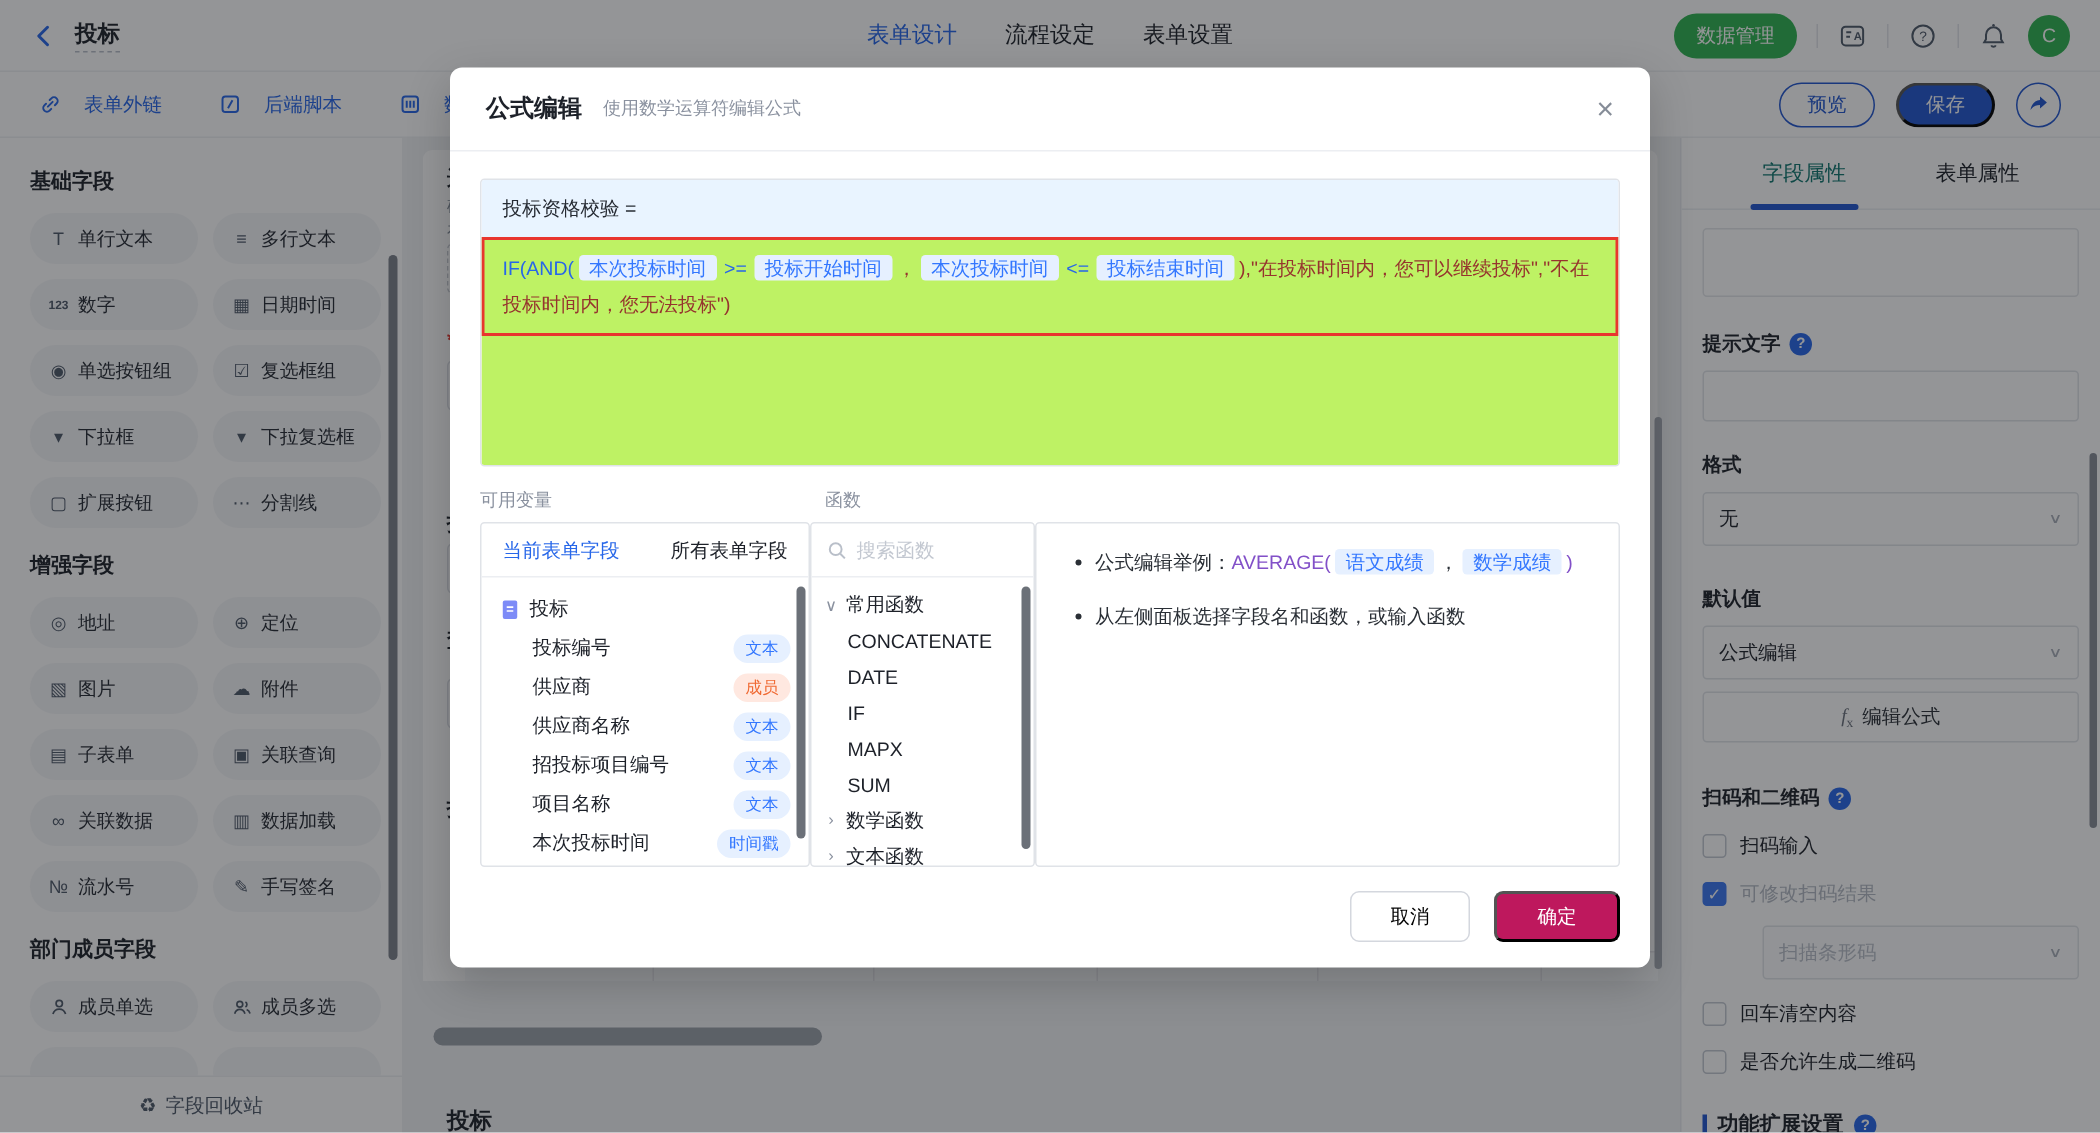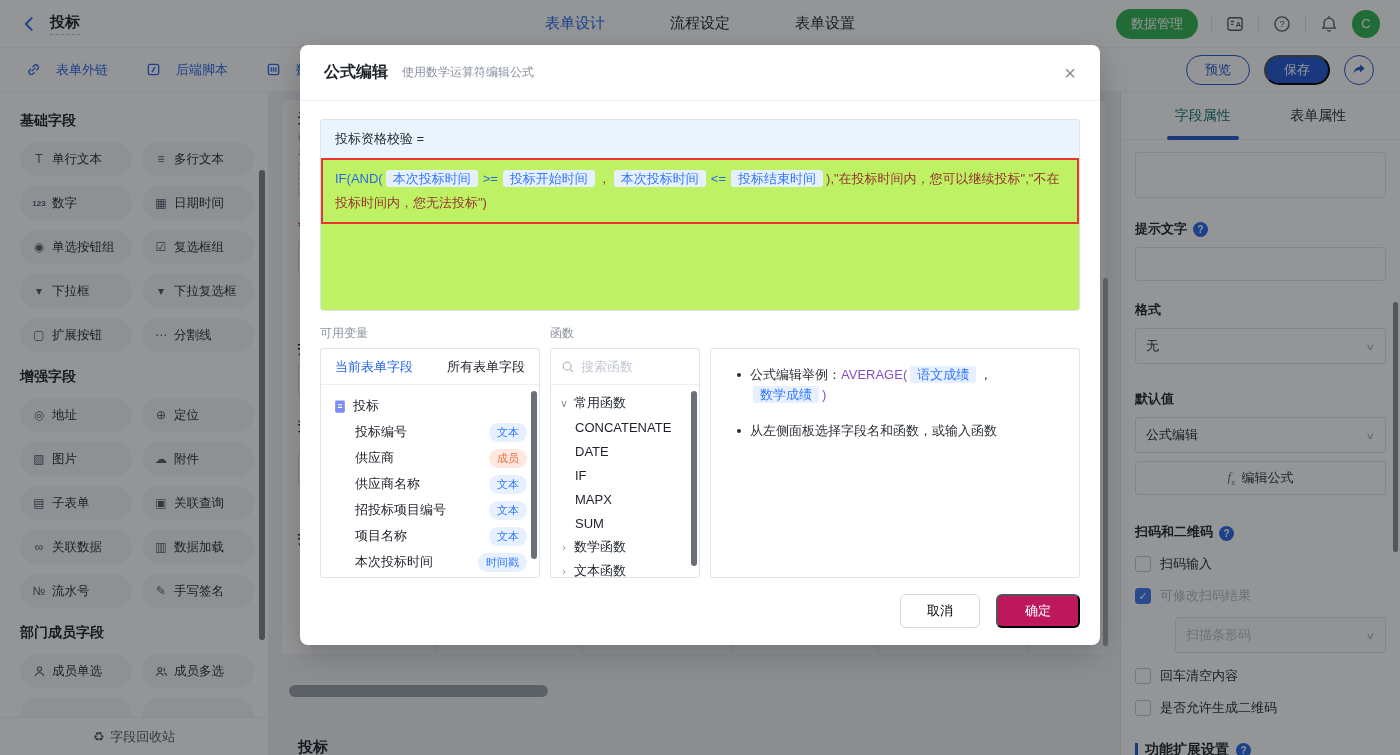--- a/index.html
+++ b/index.html
@@ -4,21 +4,21 @@
 <style>
   * { margin:0; padding:0; box-sizing:border-box; }
   html,body { width:1400px; height:755px; overflow:hidden; }
   body { font-family:"Liberation Sans","DejaVu Sans",sans-serif; font-size:13px; color:#1d2129; background:#f1f2f5; }
   .app { position:relative; width:1400px; height:755px; overflow:hidden; background:#f1f2f5; }
 
   
   .topbar { position:absolute; top:0; left:0; right:0; height:48px; background:#fff; border-bottom:1px solid #eef0f3; display:flex; align-items:center; padding:0 20px; z-index:2; }
   .back { width:20px; height:20px; color:#2767e9; cursor:pointer; }
   .apptitle { margin-left:10px; font-size:15px; font-weight:bold; border-bottom:1px dashed #b8bec8; padding-bottom:2px; }
-  .topbar-tabs { position:absolute; left:50%; transform:translateX(-50%); display:flex; gap:65px; font-size:15px; }
+  .topbar-tabs { position:absolute; left:50%; transform:translateX(-50%); display:flex; gap:32px; font-size:15px; }
   .topbar-tabs .tab { color:#1d2129; cursor:pointer; }
   .topbar-tabs .tab.active { color:#2767e9; }
   .topbar-right { margin-left:auto; display:flex; align-items:center; gap:13px; }
   .pill-green { background:#2fb350; color:#fff; border-radius:16px; padding:6px 15px; font-size:13px; cursor:pointer; }
   .tb-sep { width:1px; height:16px; background:#e2e4e9; }
   .tb-ic { width:20px; height:20px; color:#4e5969; cursor:pointer; }
   .avatar { width:28px; height:28px; border-radius:50%; background:#2fb350; color:#fff; display:flex; align-items:center; justify-content:center; font-size:13px; cursor:pointer; }
 
   
   .subheader { position:absolute; top:48px; left:0; right:0; height:44px; background:#fff; border-bottom:1px solid #eef0f3; display:flex; align-items:center; padding:0 26px; z-index:2; }
@@ -95,21 +95,21 @@
   .formula-editor { height:152px; background:#bef264; position:relative; cursor:text; }
   .formula-redbox { border:2px solid #e8352e; padding:7px 12px; line-height:24px; font-size:13px; color:#96342e; }
   .tk-fn { color:#2767e9; }
   .tk-op { color:#2767e9; margin:0 2px; }
   .tk-chip { background:#e6f0ff; color:#3377ff; padding:1px 7px; border-radius:3px; margin:0 3px; white-space:nowrap; cursor:pointer; }
   .tk-str { color:#96342e; }
   .tk-purple { color:#8250c8; }
   .tk-plain { color:#2a2f36; }
   .cols-labels { display:flex; margin-top:14px; font-size:12px; color:#8a919f; }
   .cols-labels .l1 { width:230px; }
-  .m-cols { display:flex; gap:10px; margin-top:6px; height:230px; flex:none; }
+  .m-cols { display:flex; margin-top:6px; height:230px; flex:none; }
   .panel { border:1px solid #e0e3e8; border-radius:3px; background:#fff; position:relative; overflow:hidden; }
   .p-vars { width:220px; }
   .p-fns { width:150px; }
   .p-hint { flex:1; padding:16px 16px 0 26px; }
   .p-tabs { height:36px; border-bottom:1px solid #eceef2; display:flex; align-items:center; justify-content:space-between; padding:0 14px; font-size:13px; }
   .p-tab { cursor:pointer; }
   .p-tab.active { color:#2767e9; }
   .tree { padding:8px 0 0 12px; }
   .tree-root { display:flex; align-items:center; gap:6px; height:26px; cursor:pointer; }
   .tree-row { display:flex; align-items:center; height:26px; padding:0 12px 0 22px; cursor:pointer; }
@@ -390,21 +390,21 @@
           <span>默认值</span>
         </div>
       <div class="rp-select" style="margin-top:9px;">
         <span>公式编辑</span>
           <span class="chev">∨</span>
       </div>
       <div class="rp-btn" style="margin-top:8px;">
         <span class="fx">f<sub>x</sub></span>
         <span>编辑公式</span>
       </div>
-      <div class="rp-label" style="margin-top:28px;align-items:flex-end;">
+      <div class="rp-label" style="margin-top:28px;">
         <span>扫码和二维码</span>
           <span class="q-ic">?</span>
       </div>
       <div id="scan-items">
           <label class="cb-row" style="margin-top: 14px;">
             <span class="cb-box"></span>
             <span class="cb-lbl">扫码输入</span>
           </label>
           <label class="cb-row" style="margin-top: 14px;">
             <span class="cb-box checked">✓</span>

